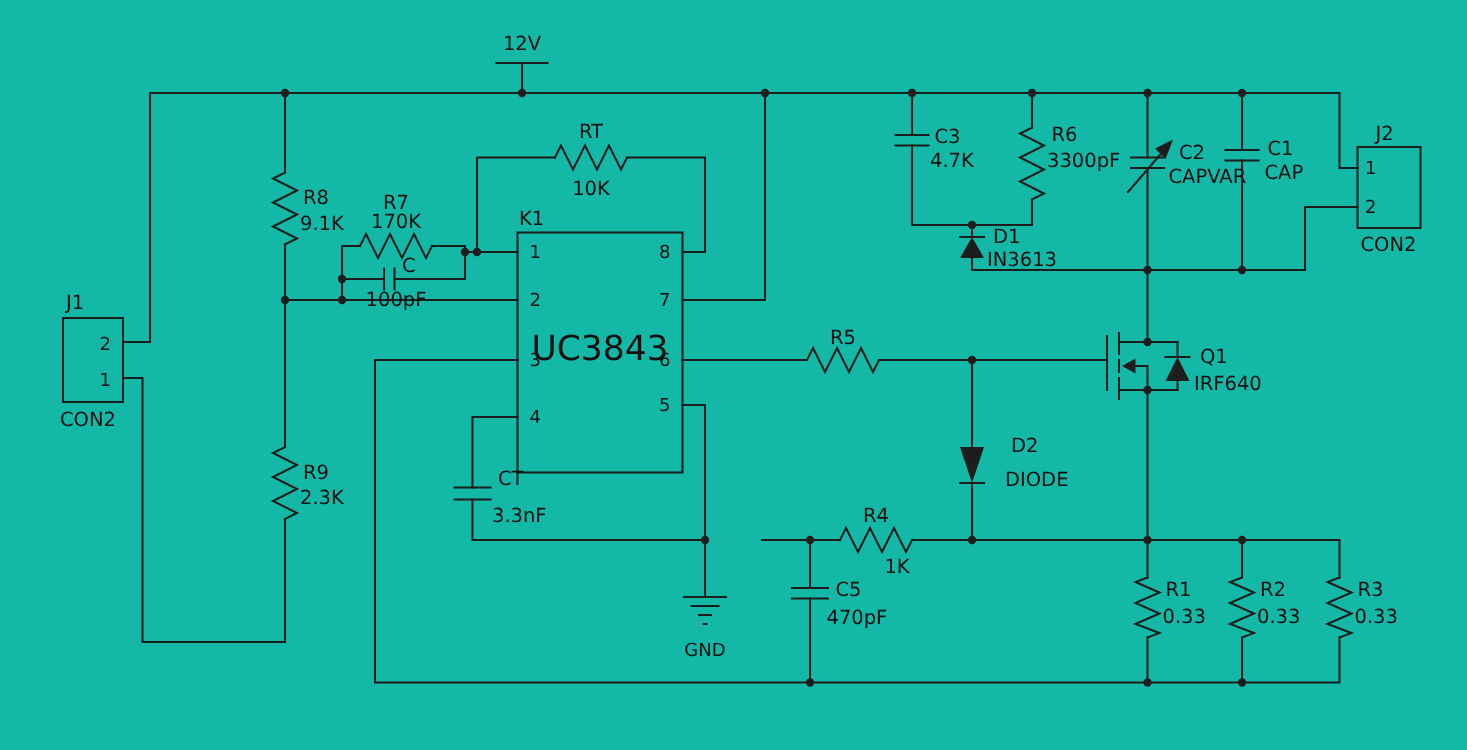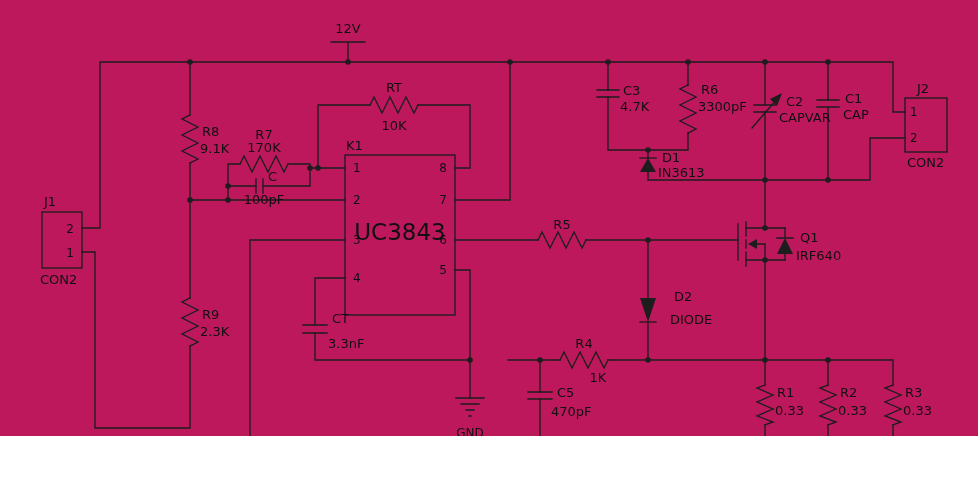--- a/index.html
+++ b/index.html
@@ -1,16 +1,16 @@
 <!DOCTYPE html>
 <html><head>
 <meta charset="utf-8">
 <style>
   html,body{margin:0;padding:0;background:#ffffff;}
-  .canvas{width:978px;height:436px;position:relative;background:#be185d;}
+  .canvas{width:978px;height:500px;position:relative;background:#14b8a6;}
   svg{display:block;}
   .w   {fill:none;stroke:#1d1d1d;stroke-width:1.35;stroke-linecap:square;}
   .sym {fill:none;stroke:#1d1d1d;stroke-width:1.35;stroke-linecap:square;}
   .blk {fill:#1d1d1d;stroke:none;}
   .dot {fill:#1d1d1d;stroke:none;}
   text{font-family:"DejaVu Sans","Liberation Sans",sans-serif;font-size:13px;fill:#101010;}
   .pin{font-size:12px;}
   .big{font-size:23px;}
   .sm {font-size:12px;}
   .mid{text-anchor:middle;}

